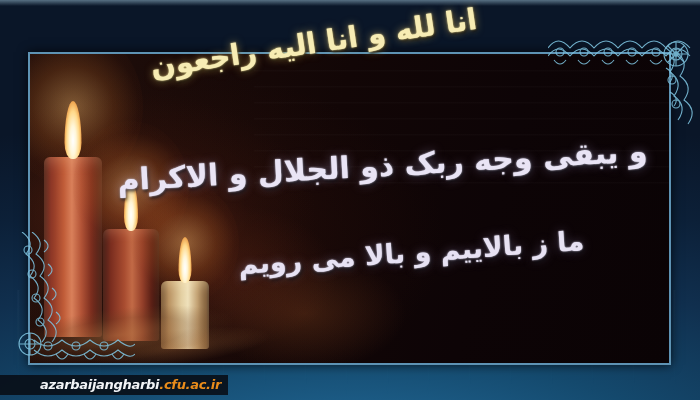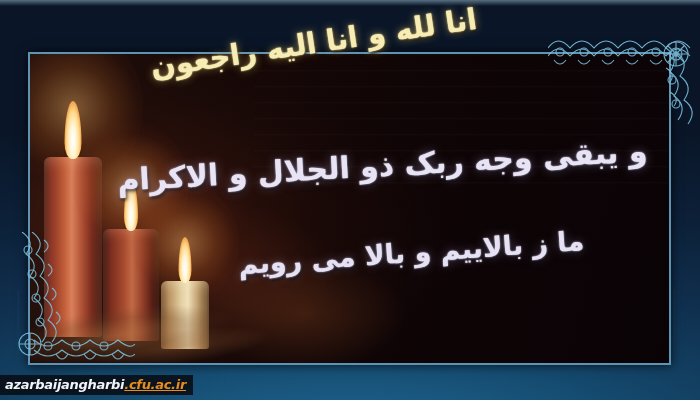--- a/index.html
+++ b/index.html
@@ -219,22 +219,22 @@
     background: rgba(8,12,20,0.88);
     padding: 3px 7px 3px 5px;
     font-family: "DejaVu Sans", sans-serif;
     font-style: italic;
     font-weight: 700;
     font-size: 13px;
     letter-spacing: -0.3px;
     line-height: 1.05;
     white-space: nowrap;
   }
-  #watermark-site { color: #f2f4f7; }
-  #watermark-domain { color: #e98c1b; text-decoration: underline; }
+  #watermark-site { color: #f2f4f7; margin-left: 35px; }
+  #watermark-domain { color: #e98c1b; }
 </style>
 </head>
 <body>
 
 <div id="memorial-card">
 
   <div id="bg-top-sheen"></div>
   <div id="bg-streaks"></div>
 
   <div id="photo-frame">

